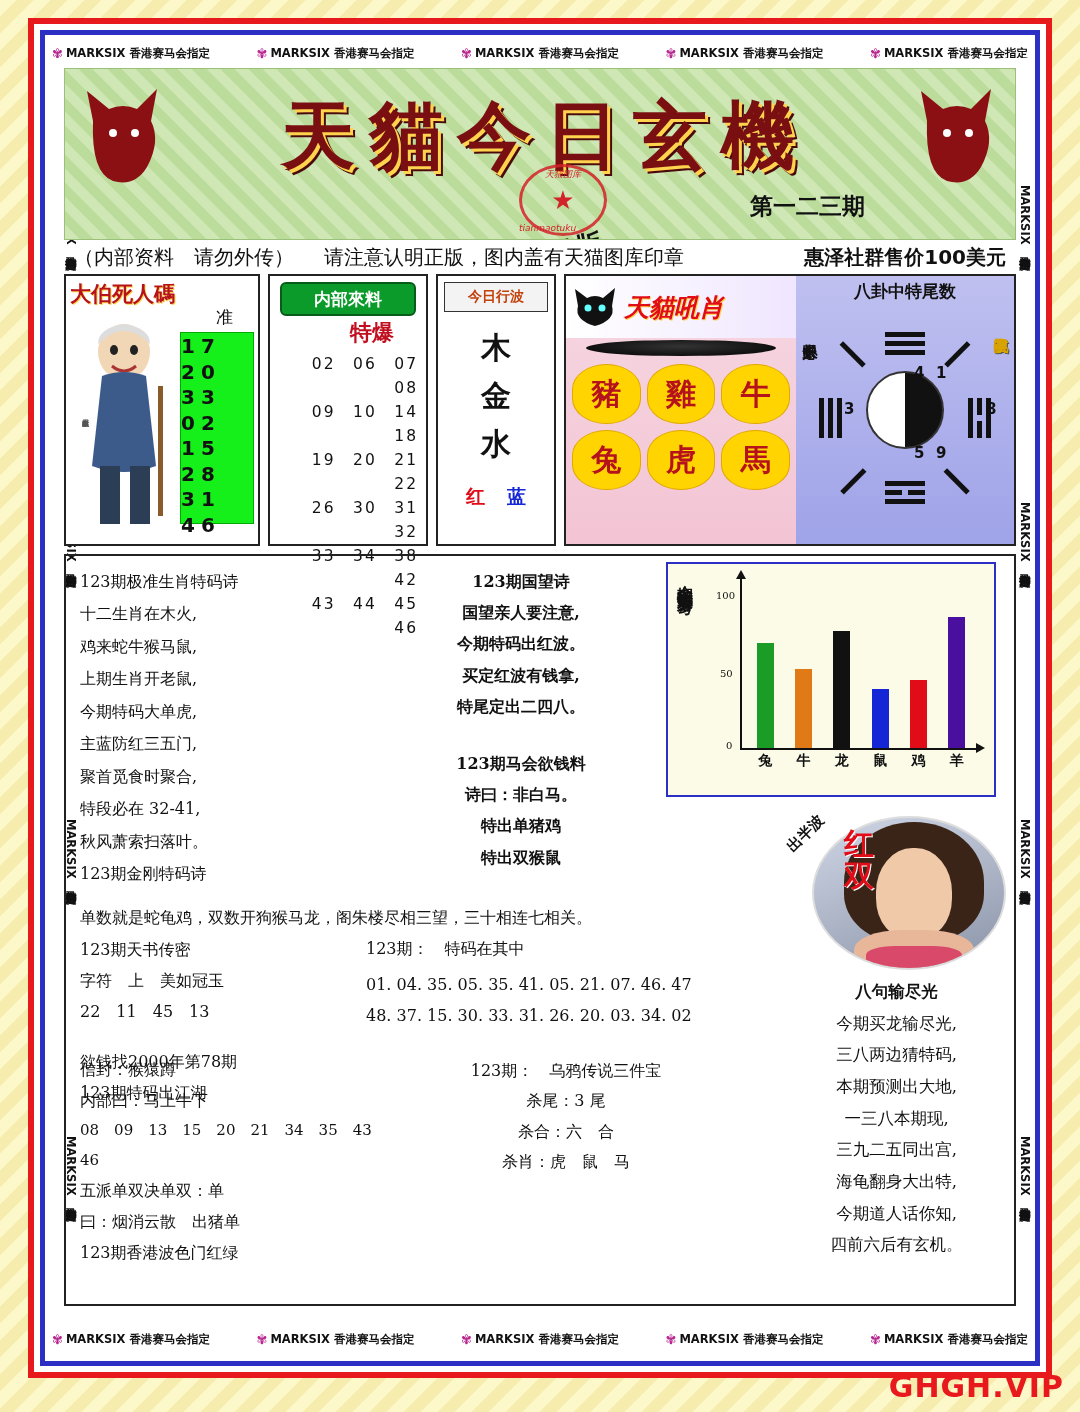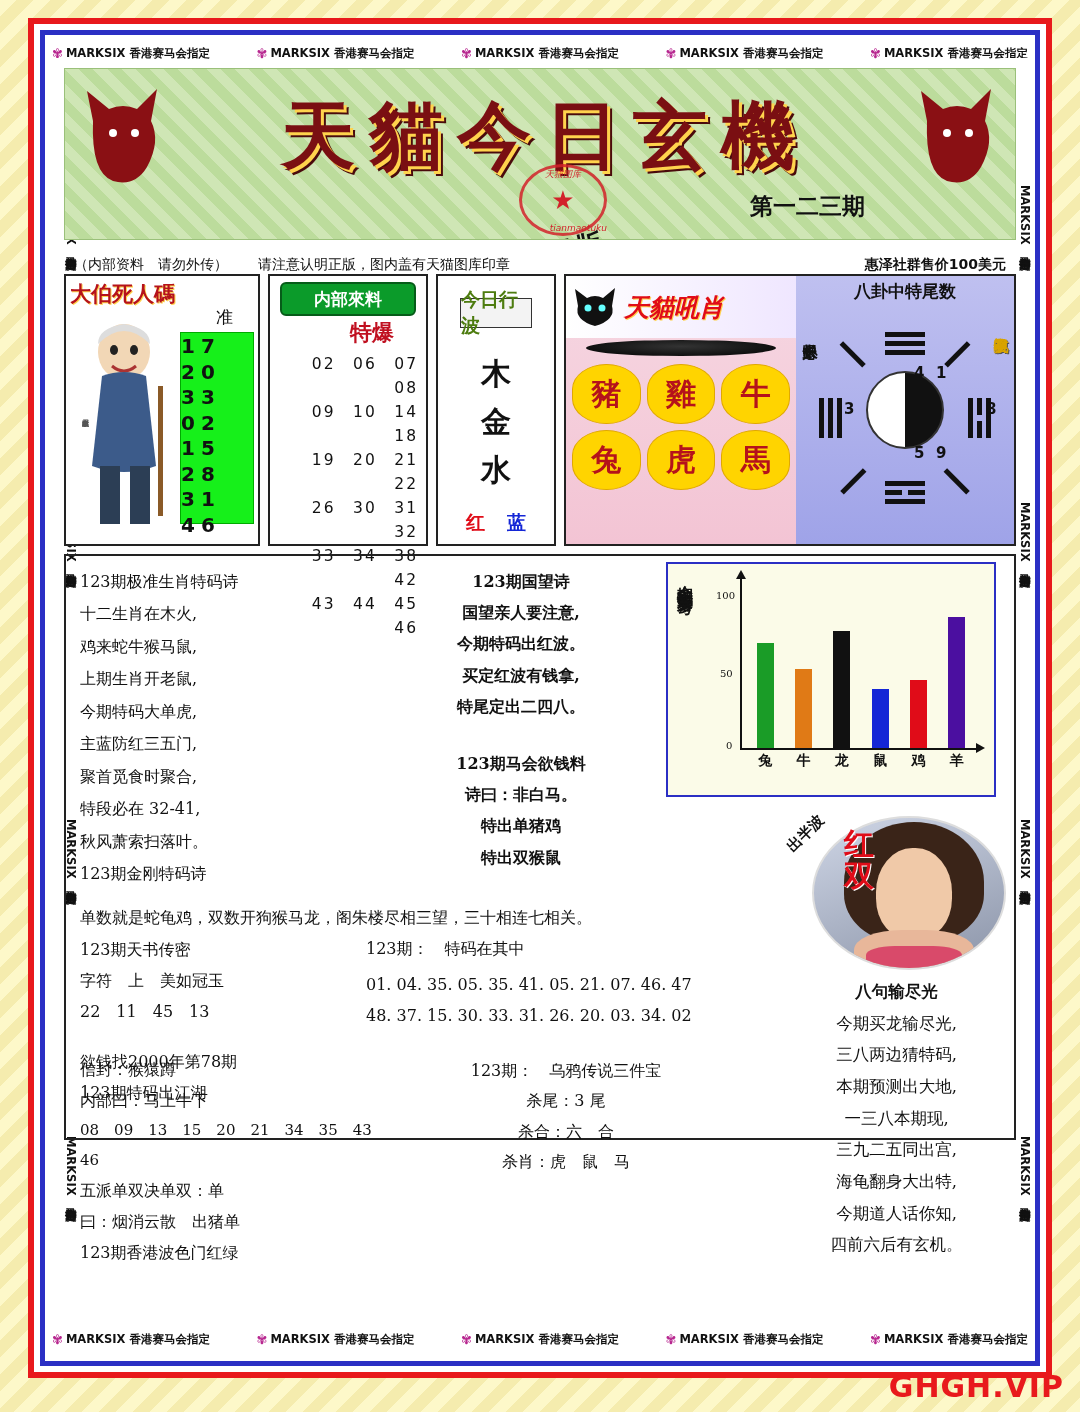--- a/index.html
+++ b/index.html
@@ -82,31 +82,31 @@
   }
   .stamp .star{
     position:absolute;left:50%;top:50%;transform:translate(-50%,-50%);
     color:#d2222a;font-size:26px;
   }
   .stamp .st-txt{
     position:absolute;left:0;top:4px;width:100%;text-align:center;
     font-size:9px;color:#d2222a;
   }
   .stamp .st-bot{
-    position:absolute;left:0;bottom:3px;width:100%;text-align:right;
+    position:absolute;left:0;bottom:3px;width:100%;text-align:left;
     font-size:9px;color:#d2222a;
   }
   .aban{
     position:absolute;left:492px;top:160px;
     font-size:26px;font-weight:bold;color:#111;
     transform:rotate(-12deg);
   }
   .notice{
-    height:34px;display:flex;align-items:flex-end;
-    font-size:14px;color:#111;gap:30px;padding:0 10px;
+    height:34px;display:flex;align-items:center;
+    font-size:20px;color:#111;gap:30px;padding:0 10px;
     box-sizing:border-box;
   }
   .notice .n3{margin-left:auto;font-weight:bold;}
 
   
   .boxrow{display:flex;gap:8px;height:272px;}
   .box{border:2px solid #222;box-sizing:border-box;background:#fff;position:relative;}
   .b1{width:196px;background:#fff;}
   .b1 .b1title{
     position:absolute;left:4px;top:4px;font-size:21px;font-weight:bold;
@@ -138,23 +138,23 @@
     text-align:center;font-size:22px;font-weight:bold;color:#c01020;
     margin:2px 0 4px;
     padding-left:48px;
   }
   .b2 .grid{
     padding:0 8px;font-size:15.5px;color:#111;line-height:1.55;
     text-align:right;letter-spacing:2px;
   }
   .b3{width:120px;}
   .b3 .hdr{
-    margin:22px;height:28px;border:1px solid #333;
+    margin:6px;height:28px;border:1px solid #333;
     display:flex;align-items:center;justify-content:center;
-    font-size:19px;font-weight:bold;color:#4d7c0f;background:#f3f3f3;
+    font-size:14px;font-weight:bold;color:#c2410c;background:#f3f3f3;
   }
   .b3 .wave{
     text-align:center;font-size:30px;font-weight:bold;color:#111;
     font-family:"DejaVu Serif",serif;line-height:1.6;margin-top:12px;
   }
   .b3 .colors{
     display:flex;justify-content:center;gap:22px;margin-top:16px;
     font-size:19px;font-weight:bold;
   }
   .b3 .c-red{color:#e00c18;}
@@ -210,21 +210,21 @@
     font-size:15px;font-weight:bold;color:#111;
   }
   .vtext-r{
     position:absolute;right:4px;top:50px;writing-mode:vertical-rl;
     font-size:15px;font-weight:bold;color:#d8a300;
     text-shadow:1px 1px 0 #555;
   }
 
   
   .body-wrap{
-    border:2px solid #222;margin-top:8px;height:586px;position:relative;
+    border:2px solid #222;margin-top:8px;height:752px;position:relative;
     box-sizing:border-box;padding:8px 10px;font-size:16px;color:#111;
     font-family:"DejaVu Serif","Liberation Serif",serif;
   }
   .col-left{position:absolute;left:14px;top:10px;width:300px;line-height:2.03;}
   .col-mid{position:absolute;left:330px;top:10px;width:250px;text-align:center;line-height:1.95;font-weight:bold;}
   .col-mid .blk2{margin-top:26px;}
   .chart-box{
     position:absolute;left:600px;top:6px;width:330px;height:235px;
     border:2px solid #2b2fc4;background:#fbfbe8;box-sizing:border-box;
   }

